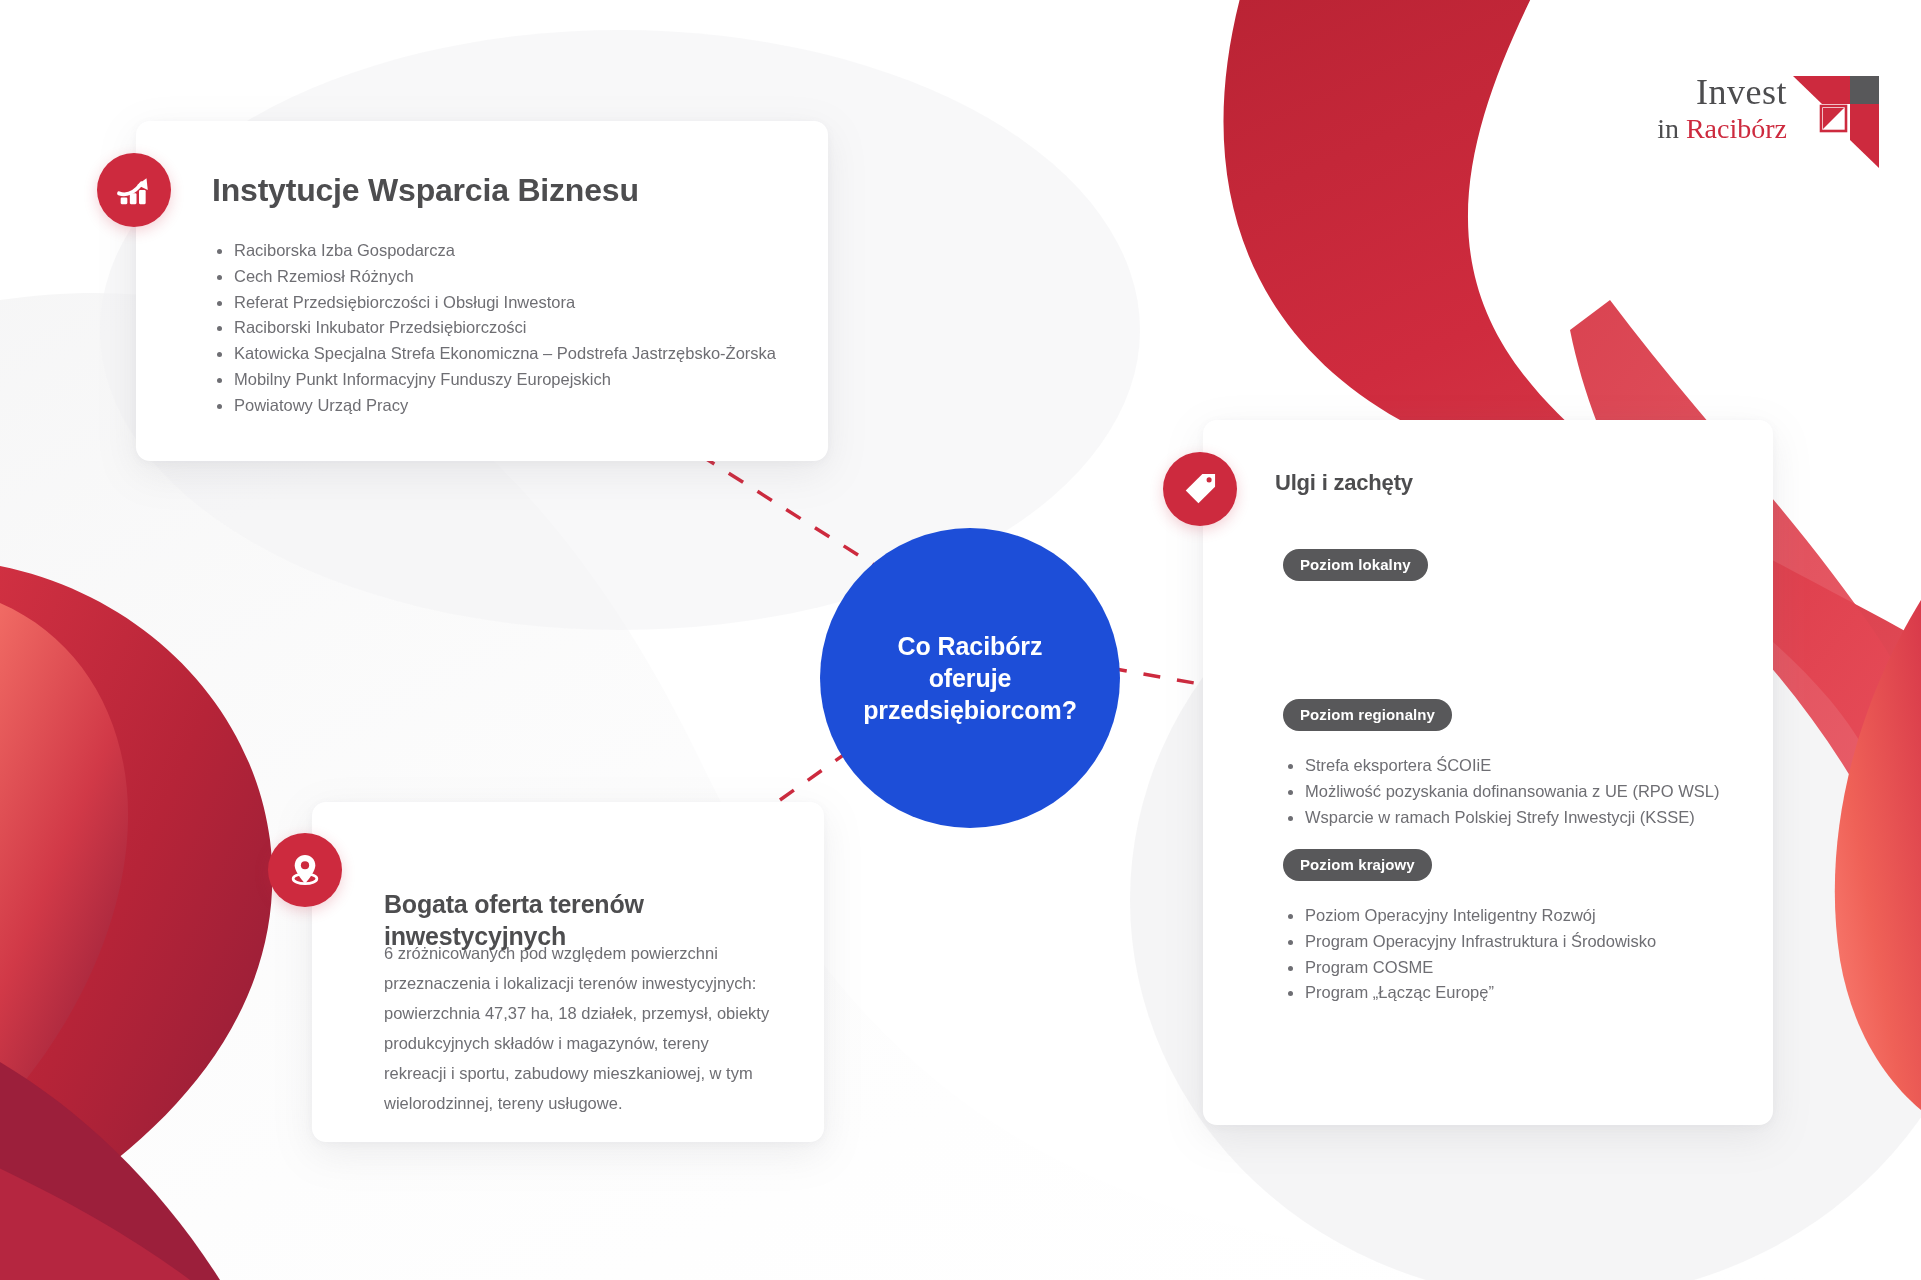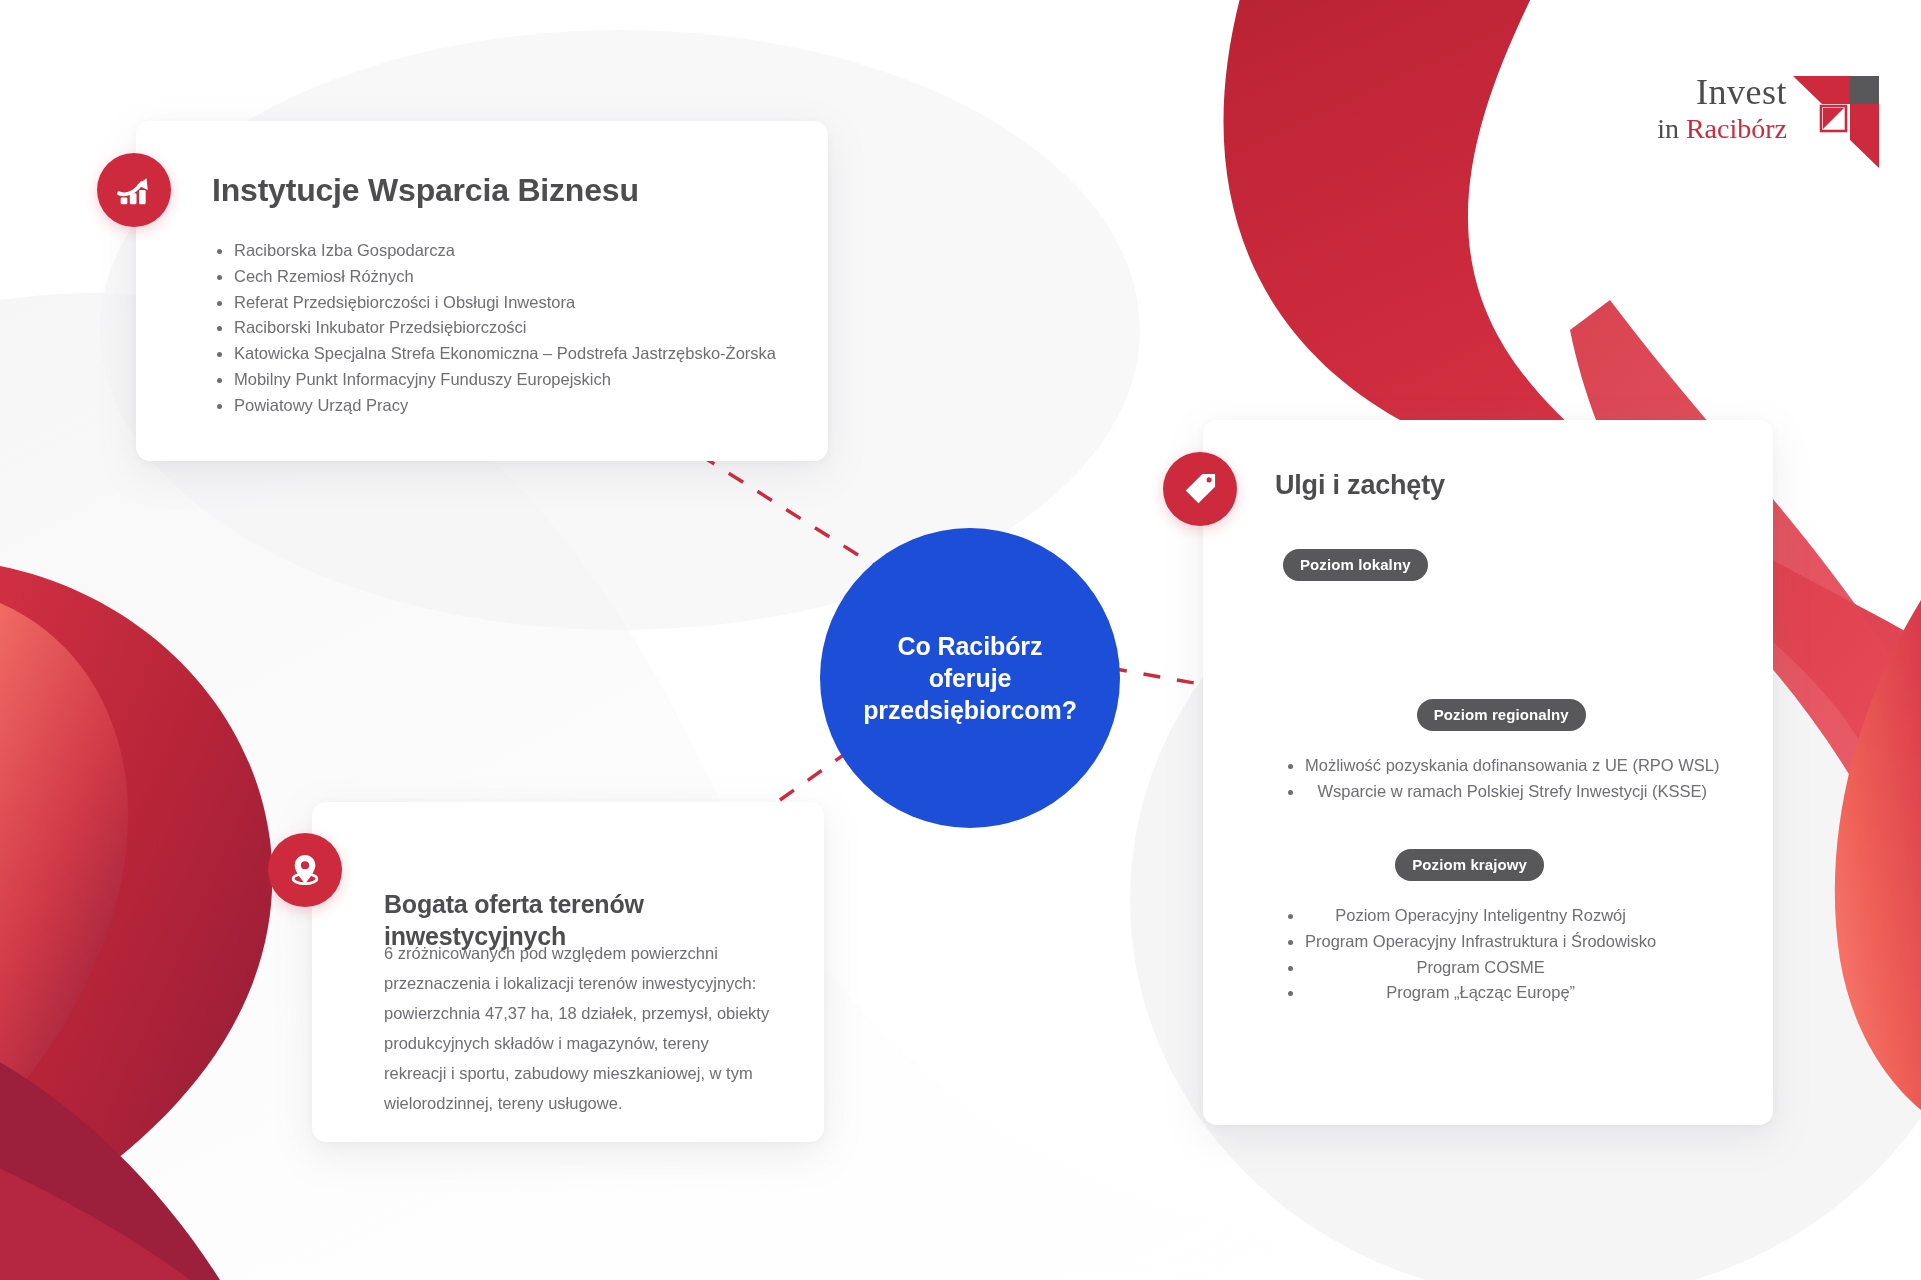--- a/index.html
+++ b/index.html
@@ -84,21 +84,21 @@
   #title-institutions {
     position: absolute;
     left: 212px;
     top: 172px;
     font-size: 32px;
   }
   #title-incentives {
     position: absolute;
     left: 1275px;
     top: 470px;
-    font-size: 27px;
+    font-size: 22px;
   }
   #title-areas {
     position: absolute;
     left: 384px;
     top: 888px;
     font-size: 25px;
     line-height: 1.28;
     width: 330px;
   }
 
@@ -125,21 +125,21 @@
     border-radius: 50%;
     background: #6e6e73;
   }
 
   #list-institutions {
     position: absolute;
     left: 212px;
     top: 238px;
   }
 
-  .level-block { position: absolute; left: 1283px; text-align: center; }
+  .level-block { position: absolute; left: 1283px; }
   #level-0 { top: 549px; }
   #level-1 { top: 699px; }
   #level-2 { top: 849px; }
 
   .level-badge {
     display: inline-block;
     background: #58585a;
     color: #ffffff;
     font-size: 15px;
     font-weight: bold;
@@ -319,20 +319,21 @@
 
   <div class="card-title" id="title-incentives">Ulgi i zachęty</div>
 
   <div class="level-block" id="level-0">
     <span class="level-badge">Poziom lokalny</span>
   </div>
 
   <div class="level-block" id="level-1">
     <span class="level-badge">Poziom regionalny</span>
     <ul class="bullets">
+      <li>Strefa eksportera ŚCOIiE</li>
       <li>Możliwość pozyskania dofinansowania z UE (RPO WSL)</li>
       <li>Wsparcie w ramach Polskiej Strefy Inwestycji (KSSE)</li>
     </ul>
   </div>
 
   <div class="level-block" id="level-2">
     <span class="level-badge">Poziom krajowy</span>
     <ul class="bullets">
       <li>Poziom Operacyjny Inteligentny Rozwój</li>
       <li>Program Operacyjny Infrastruktura i Środowisko</li>

